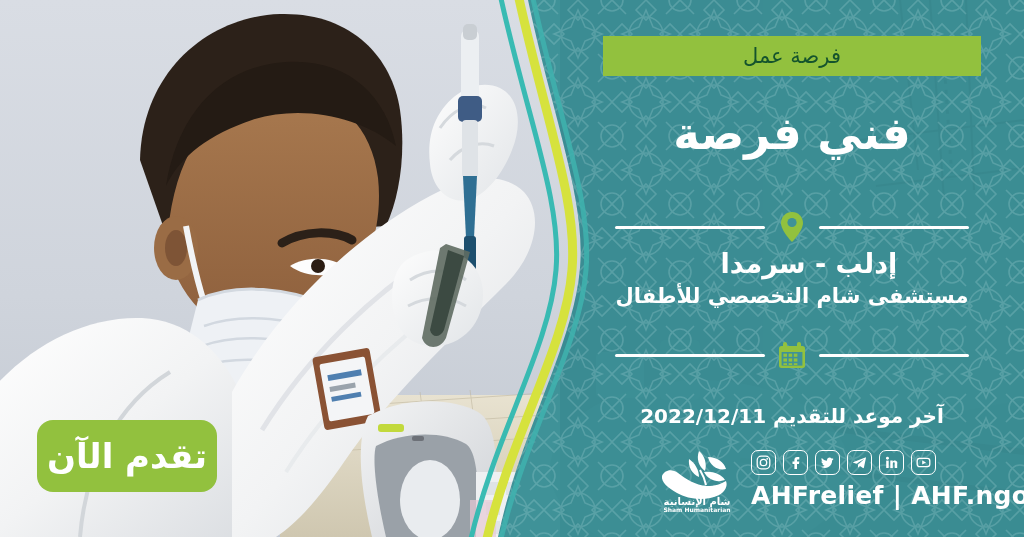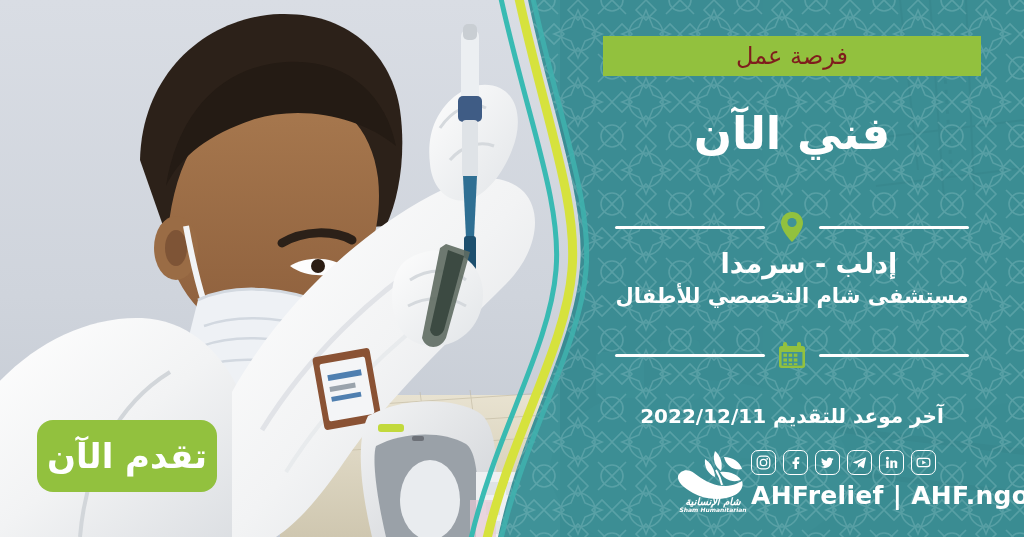--- a/index.html
+++ b/index.html
@@ -67,22 +67,22 @@
 
   
   .banner{
     position:absolute;
     left:43px; top:36px;
     width:378px; height:40px;
     background:#92c13e;
     display:flex; align-items:center; justify-content:center;
   }
   .banner-text{
-    color:#7f1d1d;
-    font-size:24px;
+    color:#14532d;
+    font-size:21px;
     font-weight:400;
     letter-spacing:1px;
     line-height:1;
   }
 
   
   .job-title{
     position:absolute;
     left:0; top:108px;
     width:464px;
@@ -146,22 +146,22 @@
   }
 
   
   .footer{
     position:absolute;
     left:95px; top:448px;
     width:345px; height:70px;
     direction:ltr;
   }
   .brand-logo{
-    position:absolute; left:16px; top:0;
-    width:85px; height:64px;font-style:italic;
+    position:absolute; left:0; top:0;
+    width:85px; height:64px;
   }
   .brand-logo svg{ display:block; width:100%; height:100%; }
 
   .social-row{
     position:absolute;
     left:96px; top:2px;
     display:flex; gap:7px;
   }
   .social-btn{
     width:25px; height:25px;
@@ -408,21 +408,21 @@
       <path d="M532,-6 C 559,118 592,202 586,270 C 580,348 524,436 500,543" fill="none" stroke="#3fb0ad" stroke-width="5" opacity=".9"></path>
     </svg>
   </div>
 
   <div class="content">
 
     <div class="banner">
       <span class="banner-text">فرصة عمل</span>
     </div>
 
-    <h1 class="job-title">فني الآن</h1>
+    <h1 class="job-title">فني فرصة</h1>
 
     <div class="divrow loc">
       <span class="rule"></span>
       <span class="mid-icon">
         <svg width="22" height="30" viewBox="0 0 22 30">
           <path d="M11 0 C 4.9 0 0 4.9 0 11 C 0 19 11 30 11 30 C 11 30 22 19 22 11 C 22 4.9 17.1 0 11 0 Z" fill="#92c13e"></path>
           <circle cx="11" cy="10.5" r="4.6" fill="#3f9298"></circle>
         </svg>
       </span>
       <span class="rule"></span>

